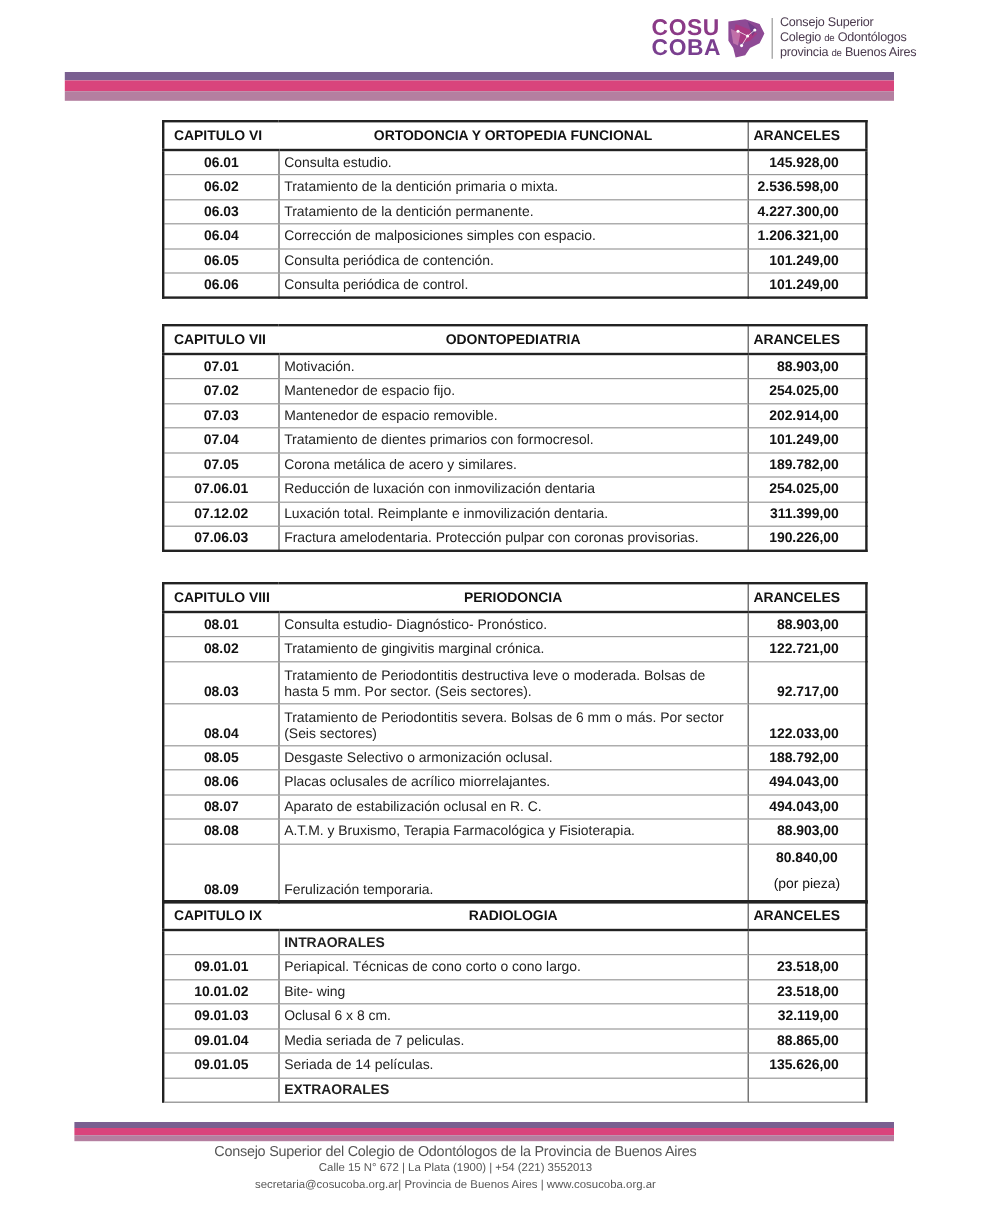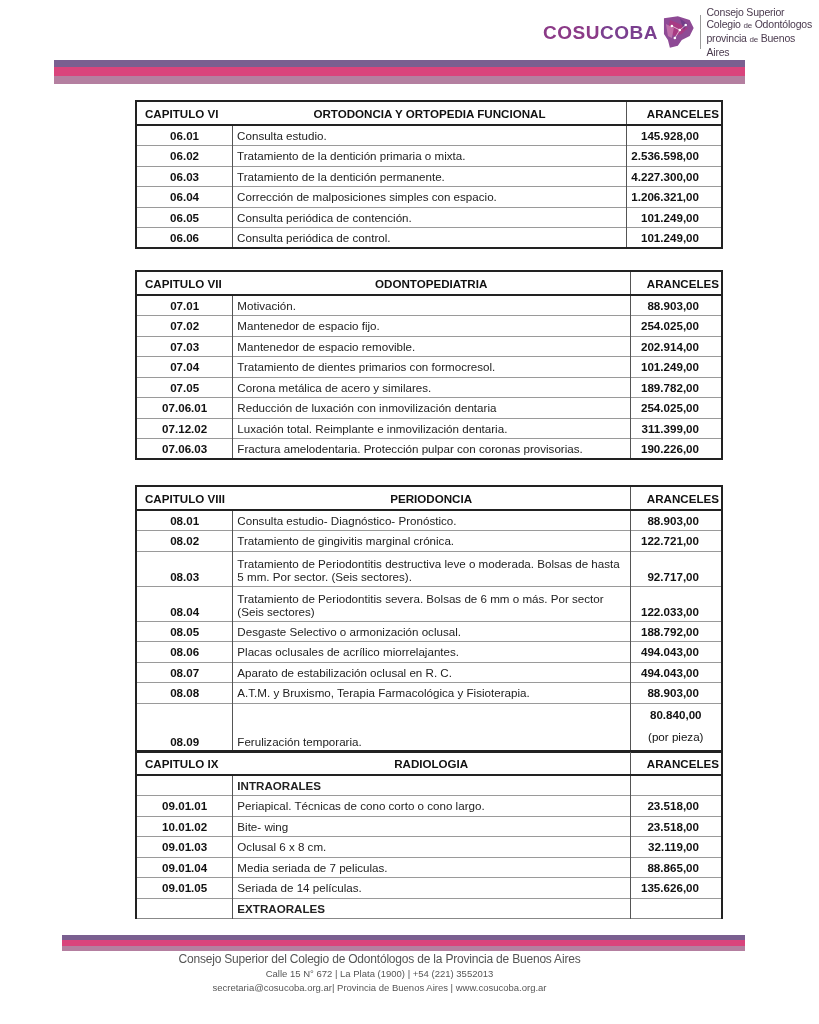--- a/index.html
+++ b/index.html
@@ -1,21 +1,21 @@
 <!DOCTYPE html>
 <html><head>
   <meta charset="utf-8">
   <style>
     * { margin: 0; padding: 0; box-sizing: border-box; }
     html, body { width: 819px; height: 1024px; background: #ffffff; overflow: hidden; }
     body { position: relative; font-family: "Liberation Sans", sans-serif; color: #111; }
 
     
     .logo { position: absolute; left: 543px; top: 12px; height: 40px; display: flex; align-items: center; }
-    .logo-word { display: flex; font-family: "Liberation Sans", sans-serif; font-weight: bold; font-size: 19px; line-height: 17px; letter-spacing: 0.5px; }
+    .logo-word { display: flex; flex-direction: column; font-family: "Liberation Sans", sans-serif; font-weight: bold; font-size: 19px; line-height: 17px; letter-spacing: 0.5px; }
     .logo-word .l1 { color: #8b3a87; }
     .logo-word .l2 { color: #7a3f8f; }
     .logo-map { width: 36px; height: 36px; margin-left: 2px; }
     .logo-sep { width: 1px; height: 34px; background: #999; margin: 0 6px 0 4px; }
     .logo-text { font-family: "Liberation Sans", sans-serif; font-size: 10.5px; line-height: 12px; color: #4a3a4e; letter-spacing: -0.2px; }
     .logo-text .small { font-size: 8px; }
 
     
     .stripe { position: absolute; display: flex; flex-direction: column; }
     .stripe div { width: 100%; }
@@ -28,21 +28,21 @@
     .stripe-bottom .s2 { height: 6px; background: #d9447c; }
     .stripe-bottom .s3 { height: 5px; background: #b47fa0; }
 
     
     .fee-table { position: absolute; left: 135px; width: 588px; border-collapse: collapse; font-size: 11.6px; }
     .fee-table td { padding: 0 4px; vertical-align: middle; border-top: 1px solid #9a9a9a; }
     .fee-table { border: 2px solid #222; }
     .fee-table tr.head td { font-weight: bold; border-top: none; border-bottom: 2px solid #222; height: 24px; }
     .fee-table tr.head td.c-cap { text-align: left; padding-left: 8px; }
     .fee-table tr.head td.c-title { text-align: center; }
-    .fee-table tr.head td.c-fee { text-align: right; padding-right: 2px; border-left: 1px solid #555; }
+    .fee-table tr.head td.c-fee { text-align: right; padding-right: 21px; border-left: 1px solid #555; }
     .fee-table tr.head + tr td { border-top: none; }
     .fee-table td.c-code { width: 97px; text-align: center; font-weight: bold; border-right: 1px solid #555; margin-left: 36px; }
     .fee-table td.c-desc { width: 399px; text-align: left; color: #222; }
     .fee-table td.c-price { width: 92px; text-align: right; font-weight: bold; padding-right: 22px; border-left: 1px solid #555; }
     .fee-table tr.r td { height: 20.5px; }
     .fee-table tr.r2 td { height: 35px; vertical-align: bottom; padding-bottom: 3px; }
     .fee-table tr.r2 td.c-desc { line-height: 13px; }
     .fee-table tr.r3 td { height: 44px; vertical-align: bottom; padding-bottom: 3px; }
     .fee-table tr.r3 td.c-price { font-weight: normal; text-align: center; padding-right: 4px; line-height: 22px; }
     .fee-table tr.r3 td.c-price .amt { font-weight: bold; display: block; }

